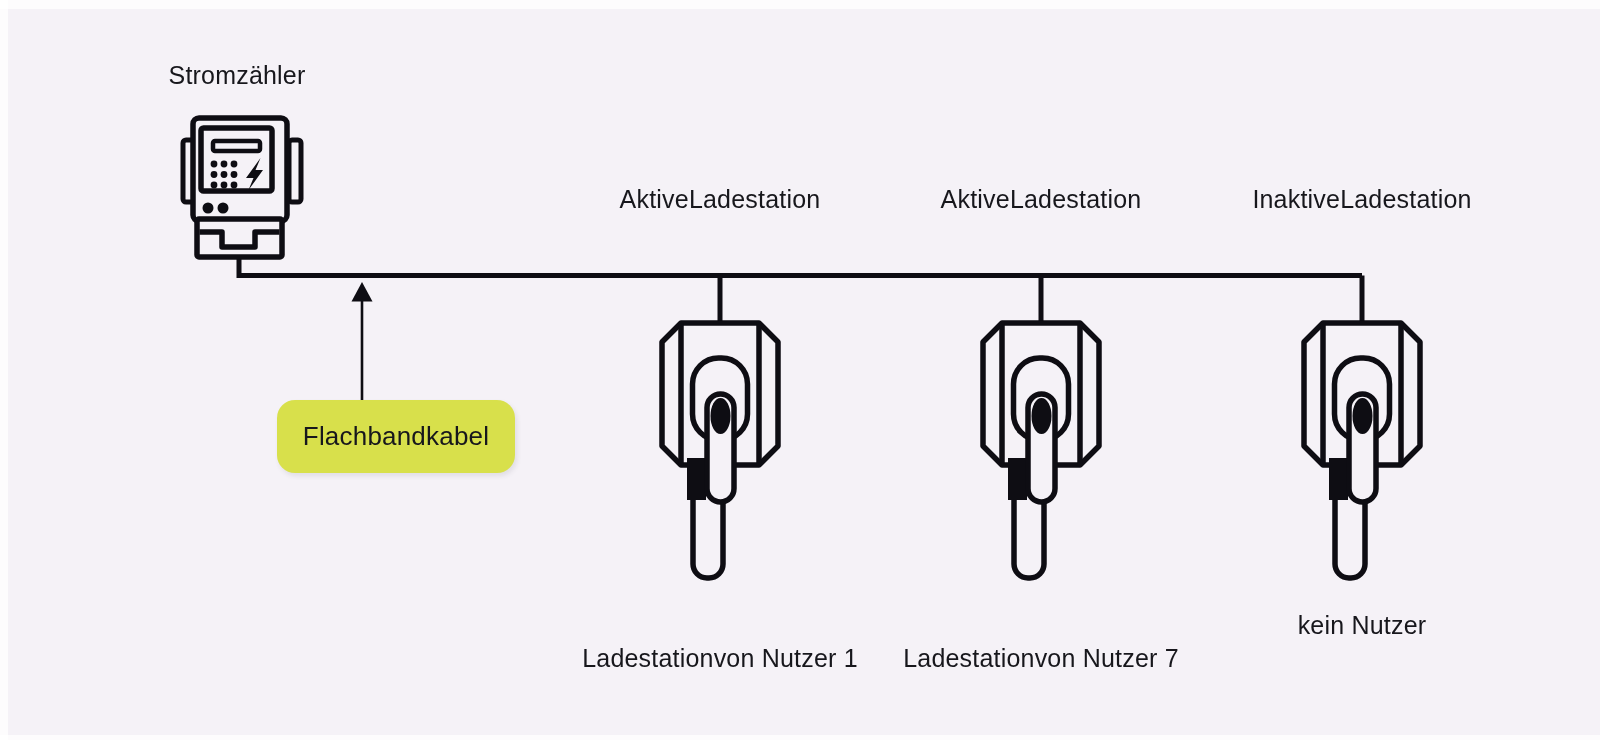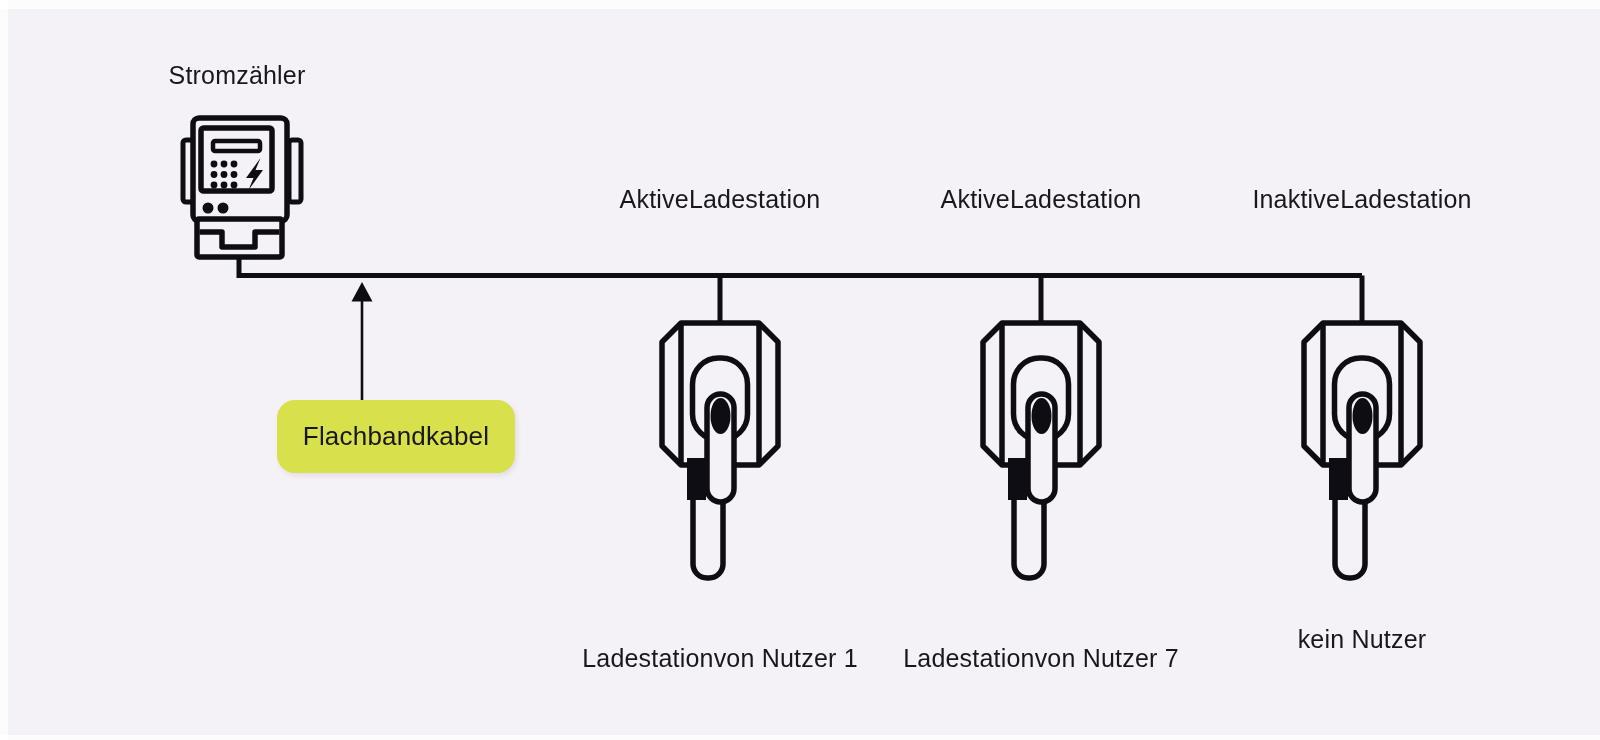--- a/index.html
+++ b/index.html
@@ -21,21 +21,21 @@
     position:absolute; display:flex; flex-direction:row;
     align-items:center; justify-content:center; text-align:center;
     font-size:25px; line-height:29.5px; letter-spacing:.2px; white-space:nowrap;
   }
   .meter-label   { left:77px;  top:45px;  width:320px; height:62px; }
   .station-top-0 { left:580px; top:168px; width:280px; height:64px; }
   .station-top-1 { left:901px; top:168px; width:280px; height:64px; }
   .station-top-2 { left:1222px;top:168px; width:280px; height:64px;align-items:center; }
   .station-bot-0 { left:570px; top:624px; width:300px; height:70px; }
   .station-bot-1 { left:891px; top:624px; width:300px; height:70px; }
-  .station-bot-2 { left:1212px;top:605px; width:300px; height:70px; }
+  .station-bot-2 { left:1212px;top:591px; width:300px; height:70px; }
 
   .icon-svg { position:absolute; }
   .meter-icon-svg   { left:180px; top:115px; }
   .station-svg-0 { left:659px;  top:320px; }
   .station-svg-1 { left:980px;  top:320px; }
   .station-svg-2 { left:1301px; top:320px; }
 
   .callout {
     position:absolute; left:240px; top:400px; width:238px; height:73px;
     background:var(--callout_fill,#d8e04b); border-radius:18px;

